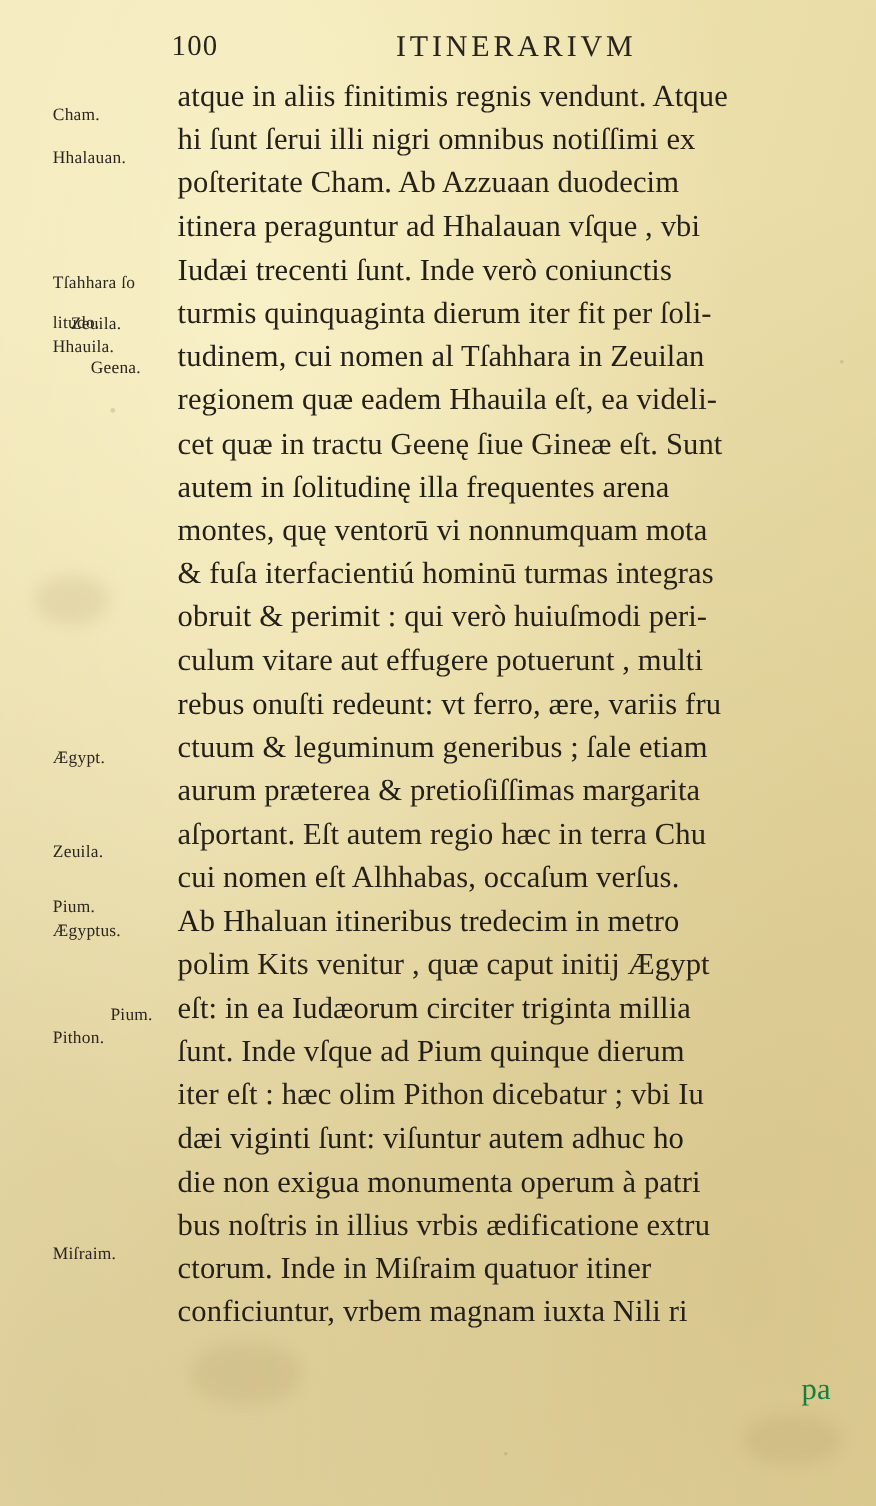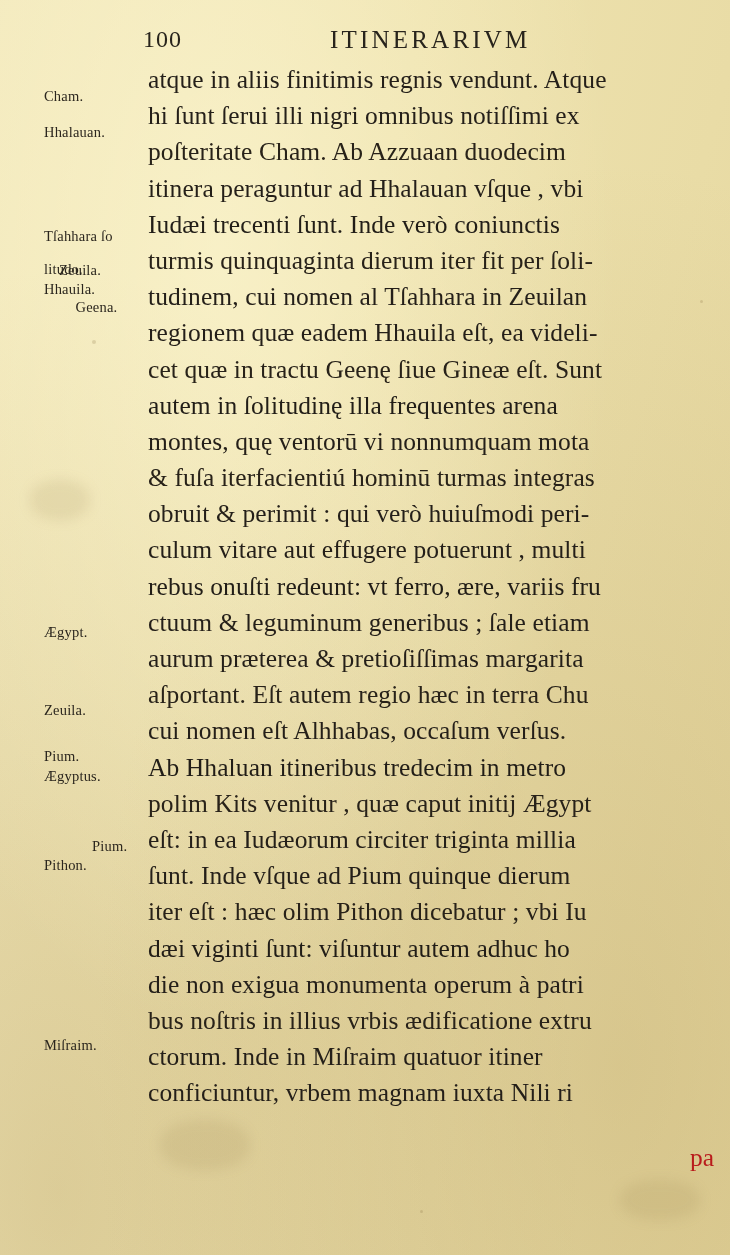--- a/index.html
+++ b/index.html
@@ -98,23 +98,23 @@
     font-size: 25.5px;
     line-height: 36.2px;
     white-space: nowrap;
     color: #241f19;
     letter-spacing: 0.1px;
   }
 
   .catchword {
     position: absolute;
     top: 1143px;
-    left: 690px;
+    left: 668px;
     font-size: 25.5px;
-    color: #b91c1c;
+    color: #15803d;
   }
 
   
   .line:nth-child(3n) { color: #282219; }
   .line:nth-child(5n) { color: #211d17; }
 </style>
 </head>
 <body>
 
 <div class="page-bg"></div>

